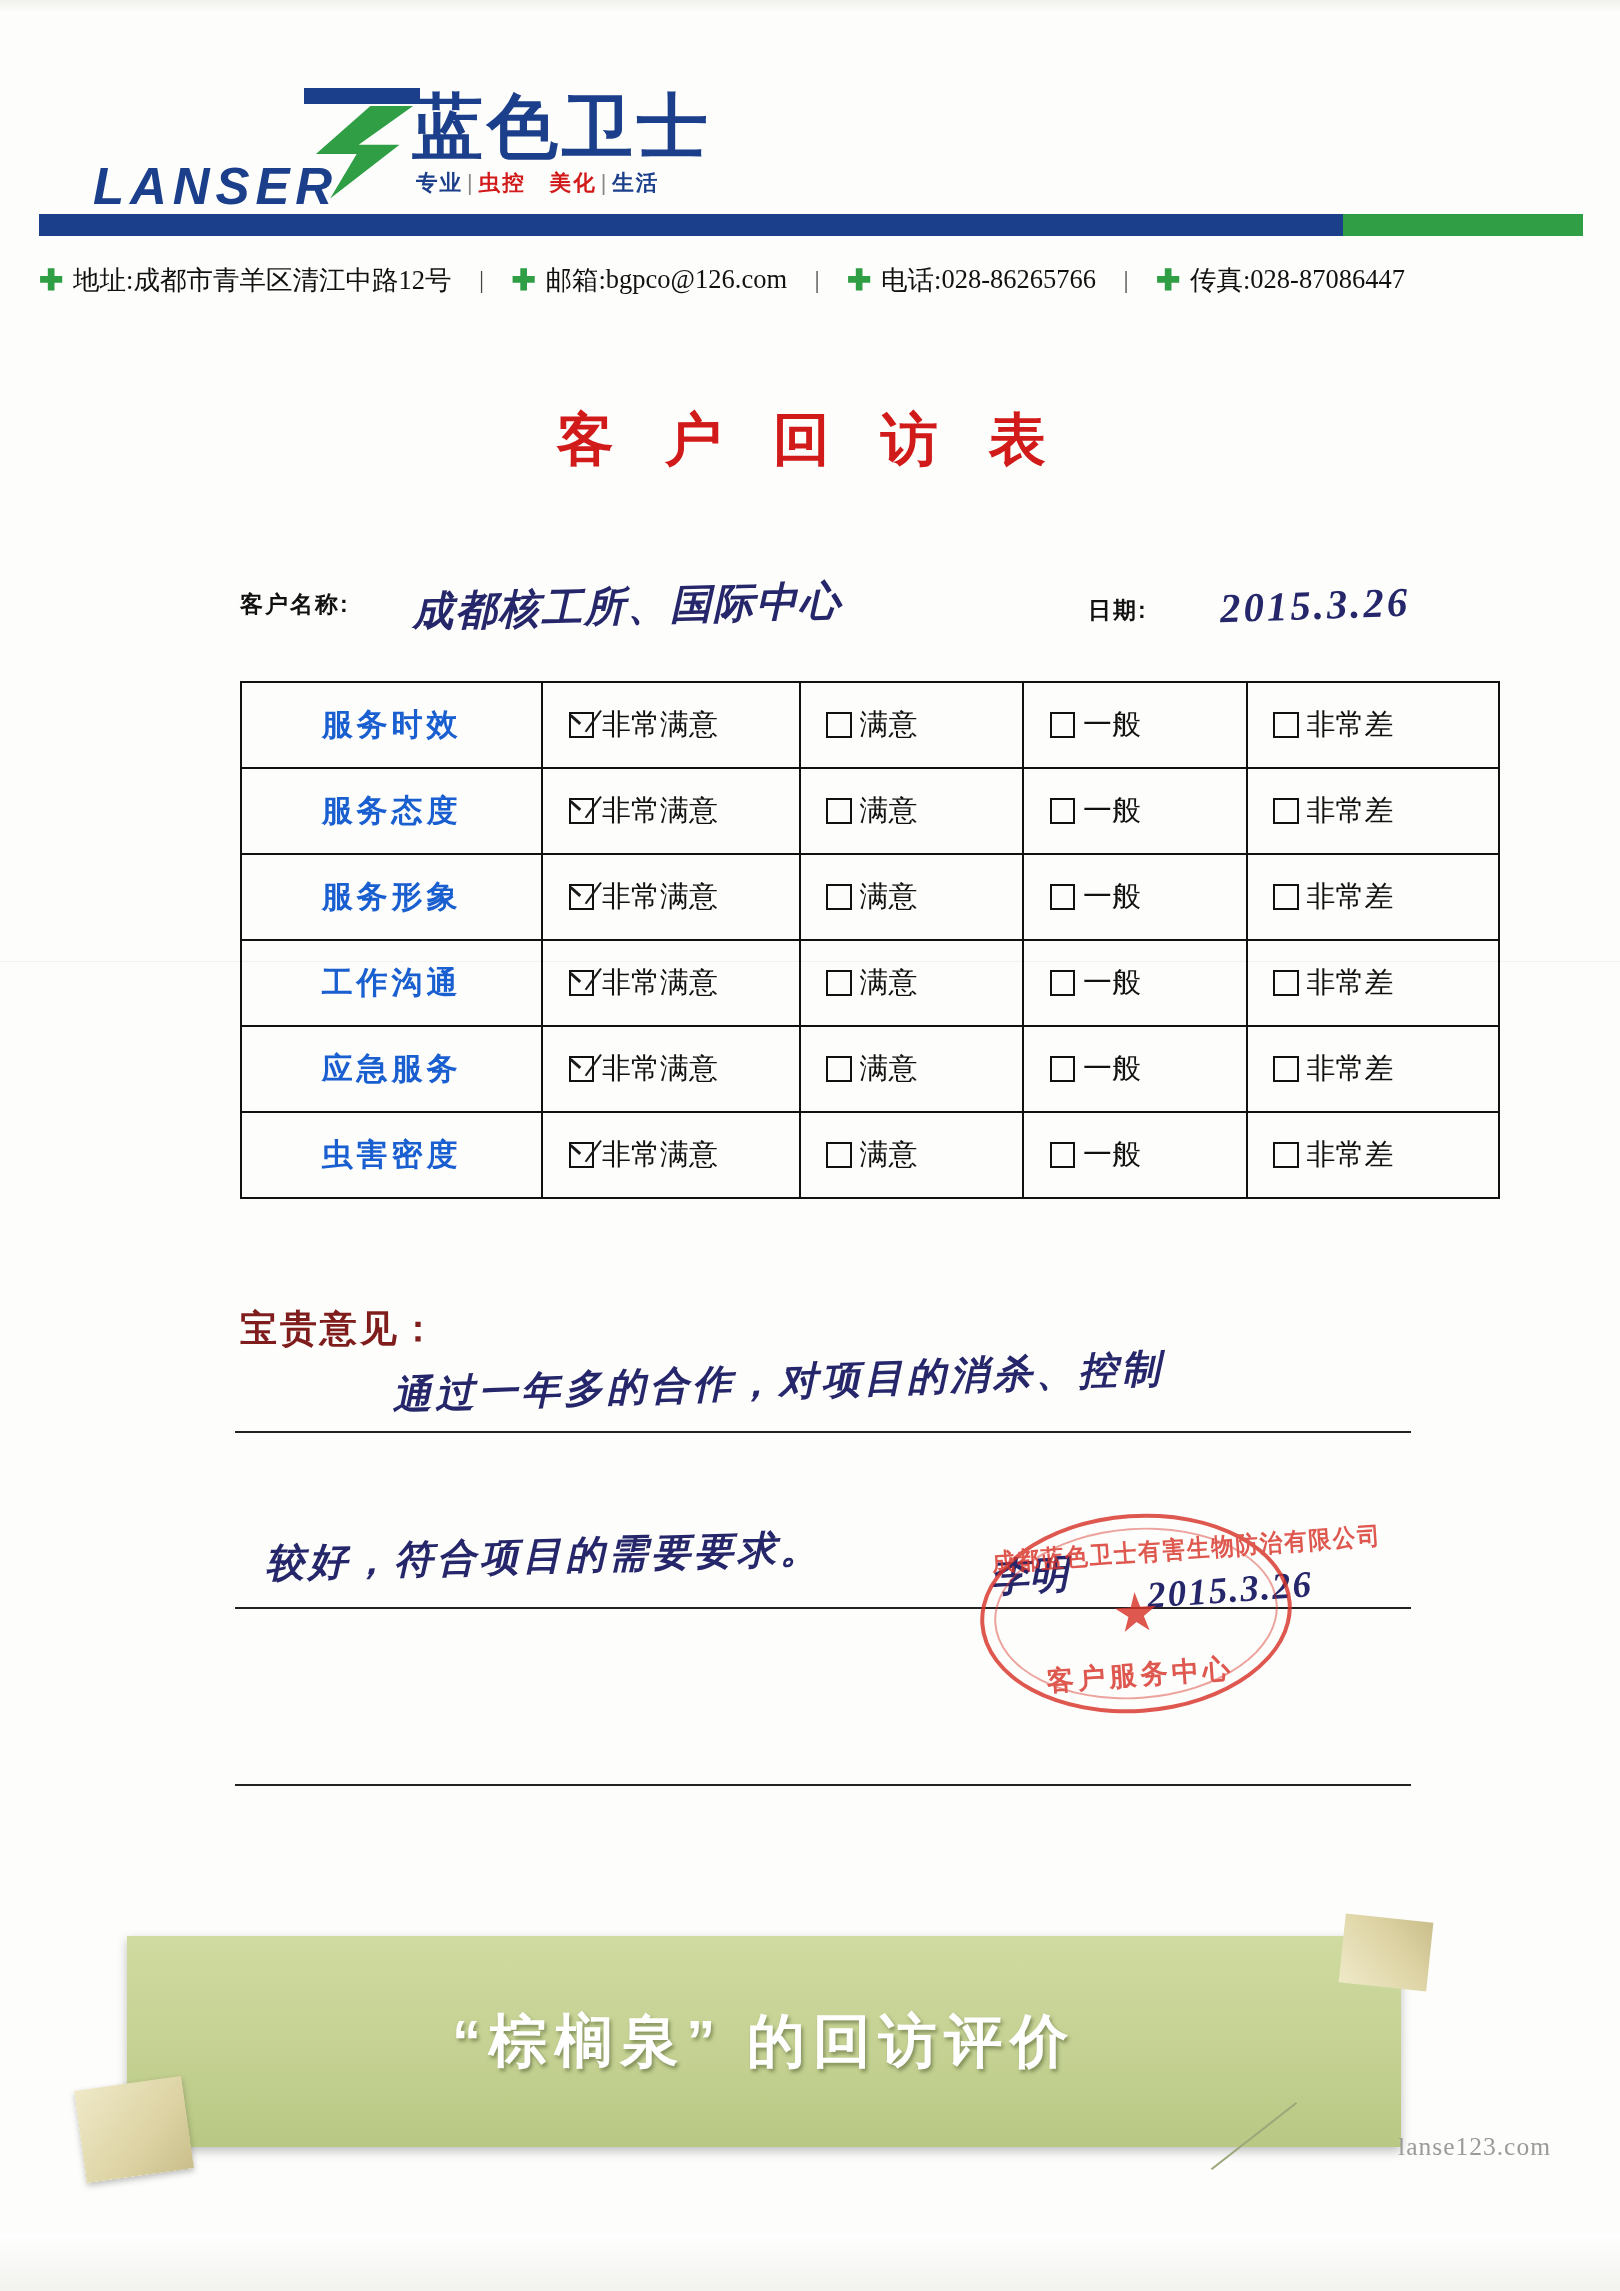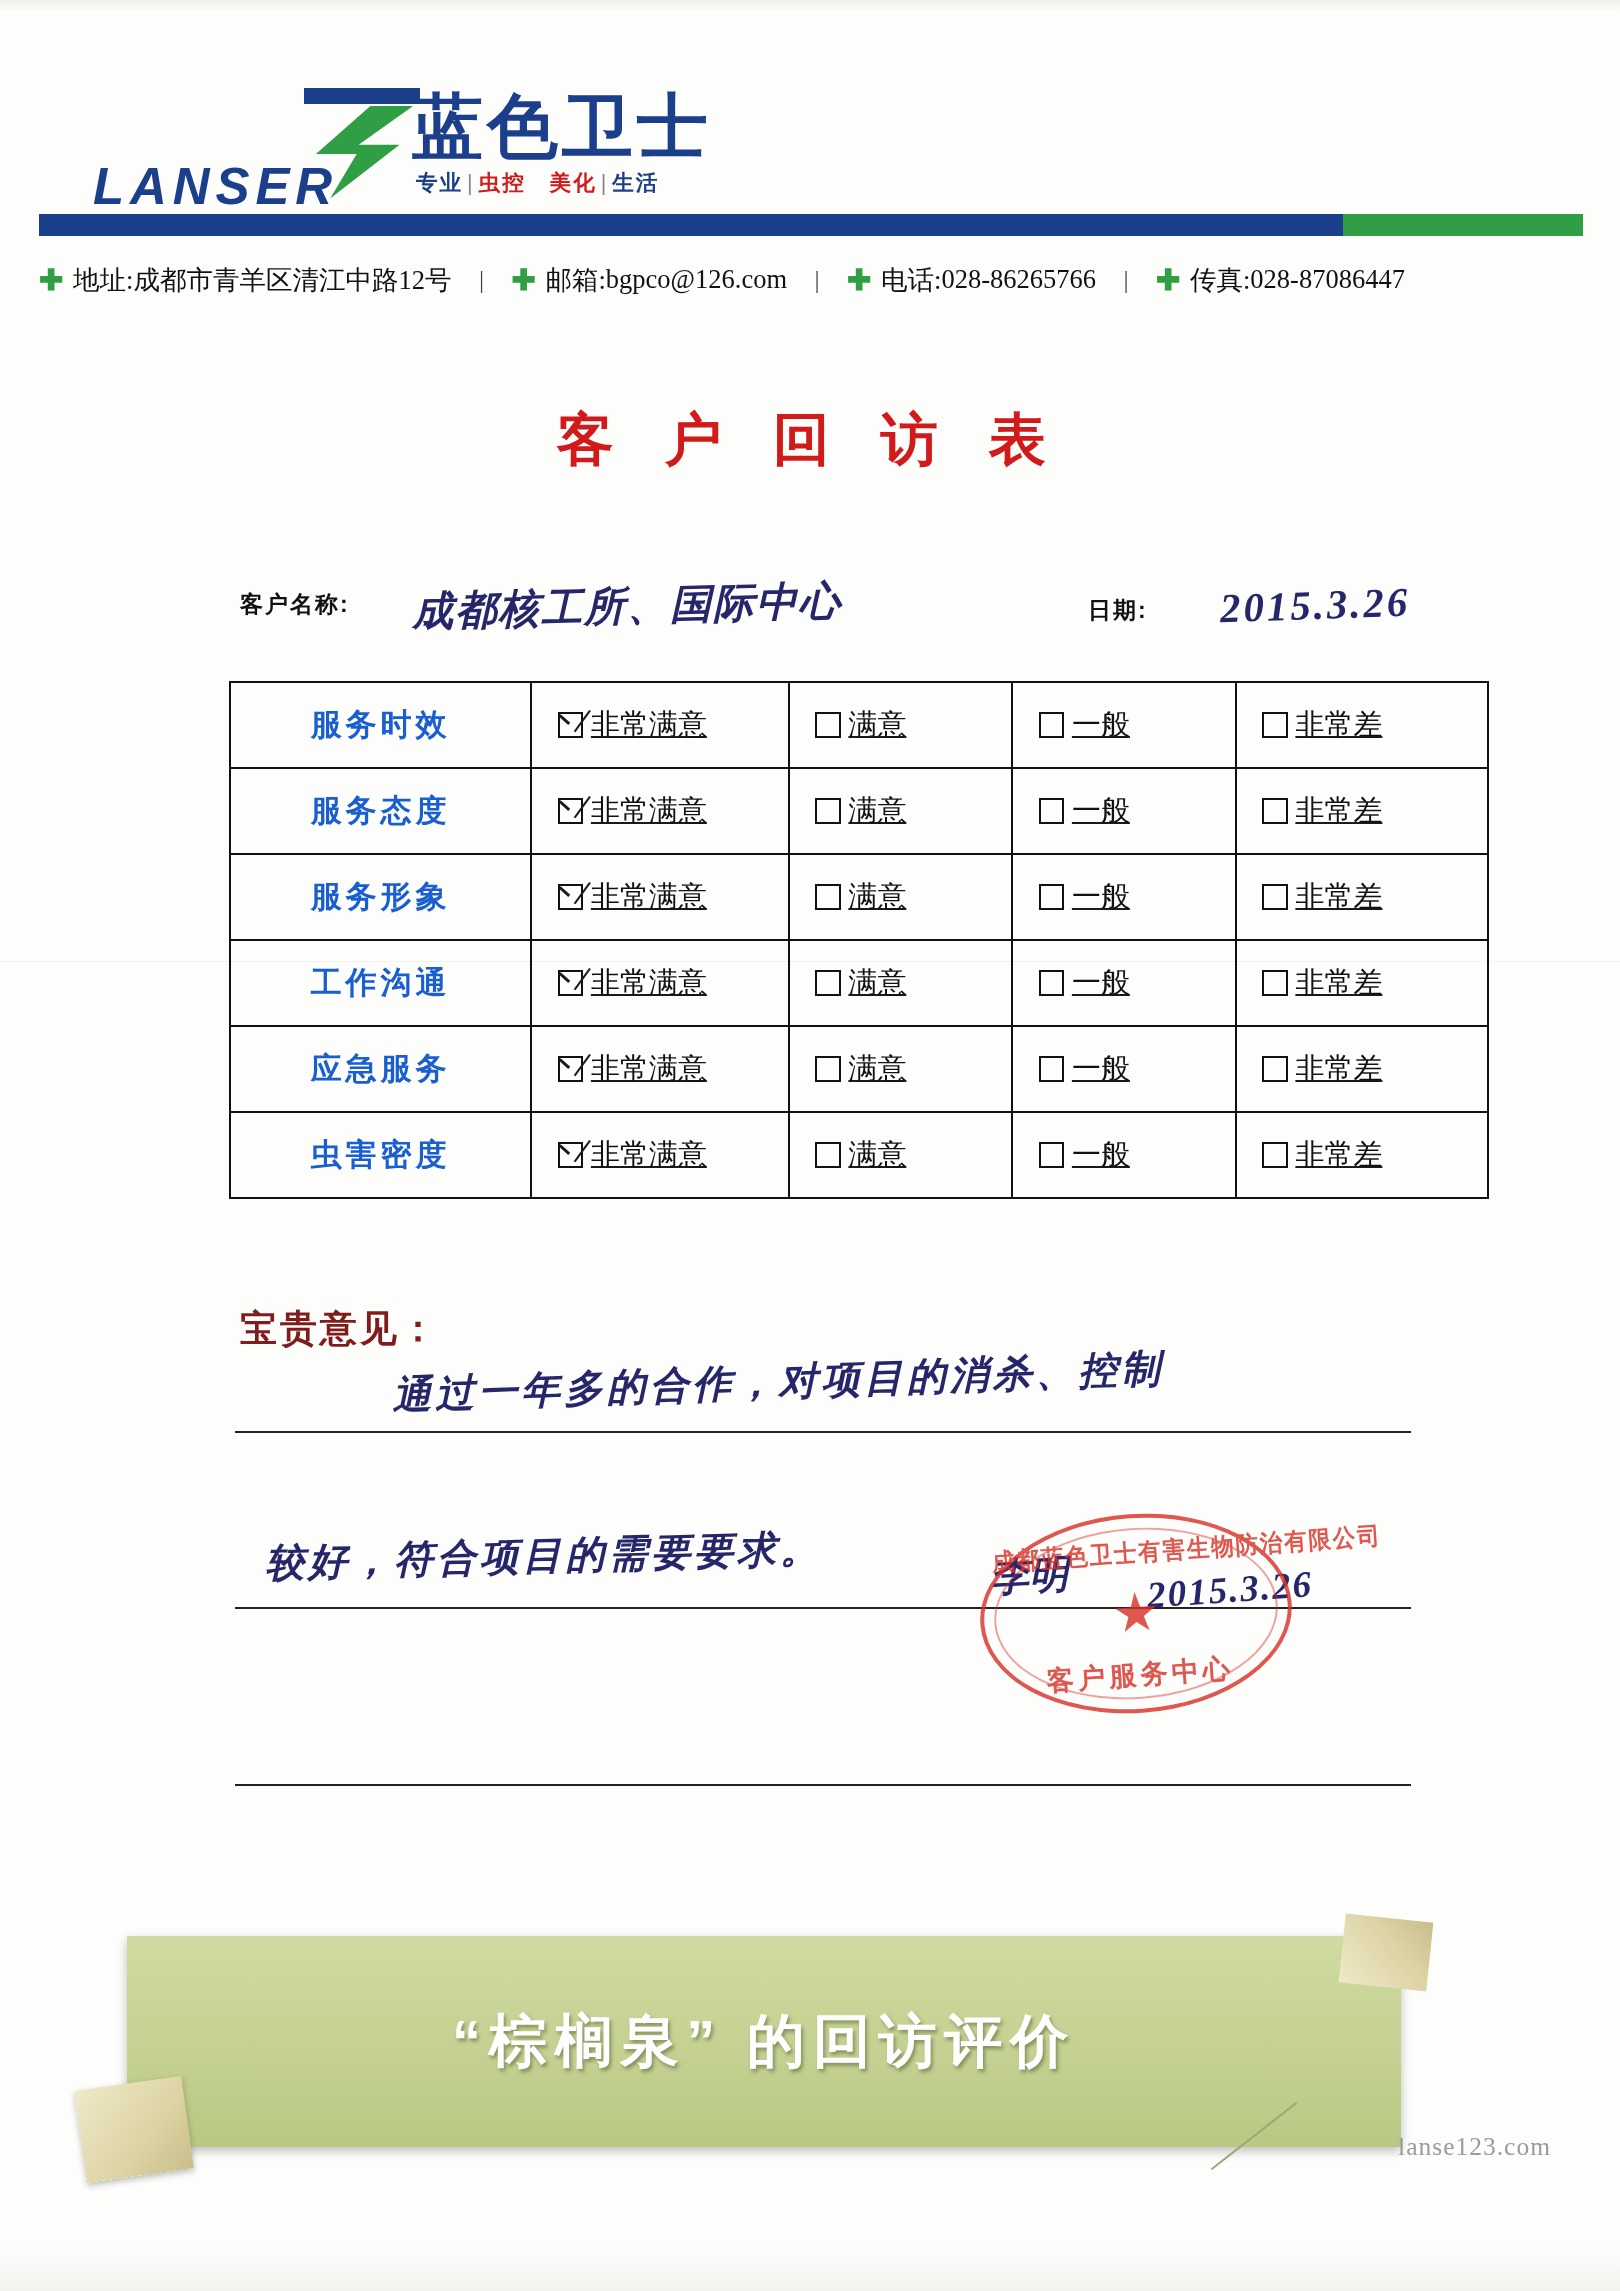--- a/index.html
+++ b/index.html
@@ -188,21 +188,21 @@
     font-size: 41px;
     transform: rotate(-2deg);
     color: #26266b;
     letter-spacing: 2.9px;
   }
 
   
   .survey-table {
     position: absolute;
     top: 681px;
-    left: 229px;
+    left: 240px;
     width: 1166px;
     border-collapse: collapse;
     table-layout: fixed;
   }
   .survey-table td {
     border: 2px solid #111;
     height: 84px;
     font-size: 29px;
     font-family: "Liberation Sans", sans-serif;
     padding: 0;
@@ -211,21 +211,20 @@
     width: 299px;
     text-align: center;
     color: #1a5fd0;
     font-weight: bold;
     letter-spacing: 3.9px;
     font-size: 31px;
   }
   .opt-cell {
     text-align: left;
     padding-left: 25.5px !important;
-    text-decoration: underline;
   }
   .opt-inner {
     display: flex;
     align-items: center;
     gap: 7.8px;
   }
   .box {
     display: inline-block;
     width: 21.6px;
     height: 21.6px;

